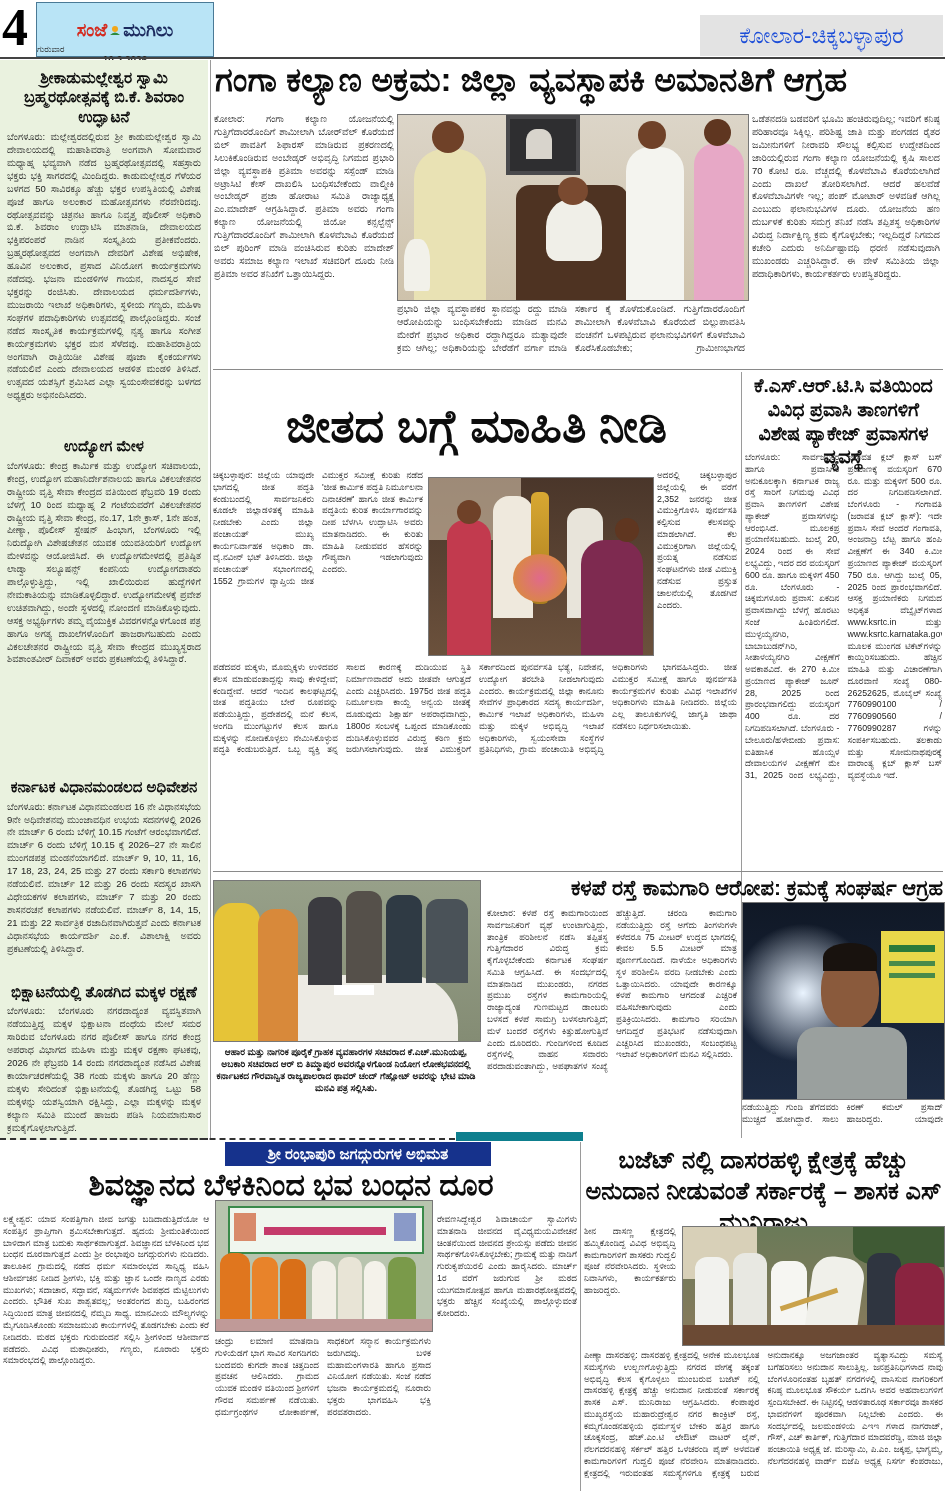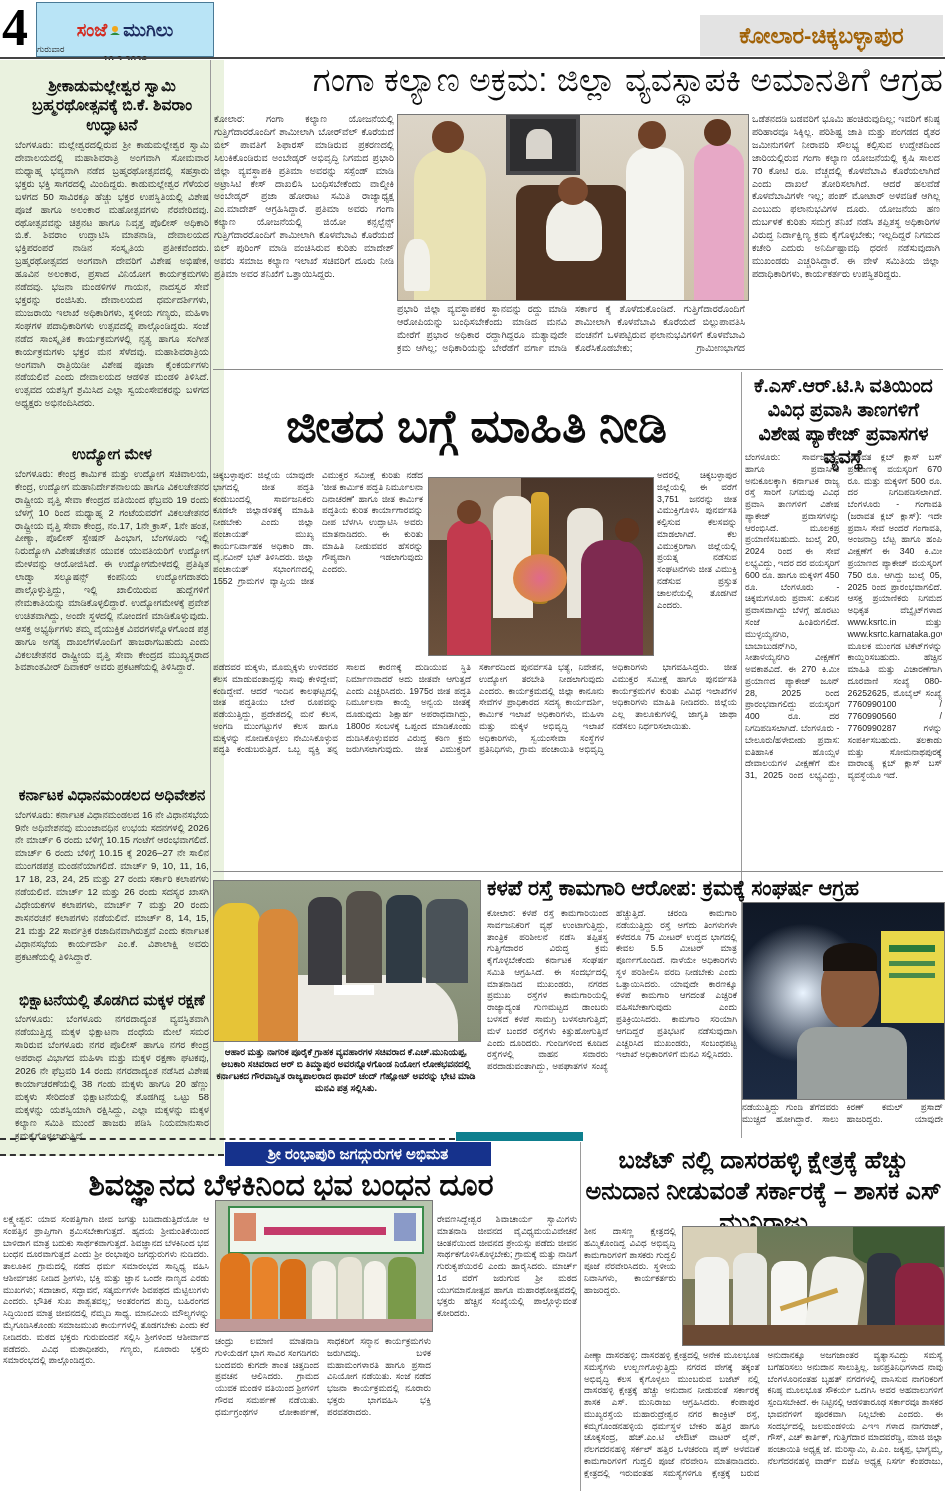--- a/index.html
+++ b/index.html
@@ -38,39 +38,39 @@
             <circle cx="6" cy="5" r="3" fill="#f2a71b"></circle>
             <path d="M1 11 Q6 6 11 11 Z" fill="#2d8a3e"></path>
           </svg>
       </span>
       <span style="color:#1b2a5e;font-weight:800;font-size:18px;">ಮುಗಿಲು</span>
     </div>
     <div style="font-size:8.5px;margin-top:3px;color:#222;">ಗುರುವಾರ</div>
     <div style="text-align:center;font-size:10px;font-weight:700;color:#222;">10.2.2026</div>
   </div>
   <div class="abs" id="edition-box" style="left:700px;top:15px;width:243px;height:41px;display:flex;align-items:center;justify-content:center;">
-    <span style="font-size:22px;font-weight:700;color:#a16207;">ಕೋಲಾರ-ಚಿಕ್ಕಬಳ್ಳಾಪುರ</span>
+    <span style="font-size:22px;font-weight:400;color:#1d4ed8;">ಕೋಲಾರ-ಚಿಕ್ಕಬಳ್ಳಾಪುರ</span>
   </div>
   <div class="rule-h" style="left:0;top:57px;width:945px;height:2px;background:#444;"></div>
 
-  <div class="abs" id="left-col" style="left:0;top:60px;width:208px;height:1078px;padding:8px;">
+  <div class="abs" id="left-col" style="left:0;top:60px;width:208px;height:1078px;padding:0;">
     <div style="padding:8px 7px 0 7px;">
       <div class="lc-head" style="font-size:15.5px;">ಶ್ರೀಕಾಡುಮಲ್ಲೇಶ್ವರ ಸ್ವಾಮಿ ಬ್ರಹ್ಮರಥೋತ್ಸವಕ್ಕೆ ಬಿ.ಕೆ. ಶಿವರಾಂ ಉದ್ಘಾಟನೆ</div>
       <div class="body-text" style="margin-top:5px;height:300px;">ಬೆಂಗಳೂರು: ಮಲ್ಲೇಶ್ವರದಲ್ಲಿರುವ ಶ್ರೀ ಕಾಡುಮಲ್ಲೇಶ್ವರ ಸ್ವಾಮಿ ದೇವಾಲಯದಲ್ಲಿ ಮಹಾಶಿವರಾತ್ರಿ ಅಂಗವಾಗಿ ಸೋಮವಾರ ಮಧ್ಯಾಹ್ನ ಭವ್ಯವಾಗಿ ನಡೆದ ಬ್ರಹ್ಮರಥೋತ್ಸವದಲ್ಲಿ ಸಹಸ್ರಾರು ಭಕ್ತರು ಭಕ್ತಿ ಸಾಗರದಲ್ಲಿ ಮಿಂದಿದ್ದರು. ಕಾಡುಮಲ್ಲೇಶ್ವರ ಗೆಳೆಯರ ಬಳಗದ 50 ಸಾವಿರಕ್ಕೂ ಹೆಚ್ಚು ಭಕ್ತರ ಉಪಸ್ಥಿತಿಯಲ್ಲಿ ವಿಶೇಷ ಪೂಜೆ ಹಾಗೂ ಅಲಂಕಾರ ಮಹೋತ್ಸವಗಳು ನೆರವೇರಿದವು. ರಥೋತ್ಸವವನ್ನು ಚಿತ್ರನಟ ಹಾಗೂ ನಿವೃತ್ತ ಪೊಲೀಸ್ ಅಧಿಕಾರಿ ಬಿ.ಕೆ. ಶಿವರಾಂ ಉದ್ಘಾಟಿಸಿ ಮಾತನಾಡಿ, ದೇವಾಲಯದ ಭಕ್ತಿಪರಂಪರೆ ನಾಡಿನ ಸಂಸ್ಕೃತಿಯ ಪ್ರತೀಕವೆಂದರು. ಬ್ರಹ್ಮರಥೋತ್ಸವದ ಅಂಗವಾಗಿ ದೇವರಿಗೆ ವಿಶೇಷ ಅಭಿಷೇಕ, ಹೂವಿನ ಅಲಂಕಾರ, ಪ್ರಸಾದ ವಿನಿಯೋಗ ಕಾರ್ಯಕ್ರಮಗಳು ನಡೆದವು. ಭಜನಾ ಮಂಡಳಿಗಳ ಗಾಯನ, ನಾದಸ್ವರ ಸೇವೆ ಭಕ್ತರನ್ನು ರಂಜಿಸಿತು. ದೇವಾಲಯದ ಧರ್ಮದರ್ಶಿಗಳು, ಮುಜರಾಯಿ ಇಲಾಖೆ ಅಧಿಕಾರಿಗಳು, ಸ್ಥಳೀಯ ಗಣ್ಯರು, ಮಹಿಳಾ ಸಂಘಗಳ ಪದಾಧಿಕಾರಿಗಳು ಉತ್ಸವದಲ್ಲಿ ಪಾಲ್ಗೊಂಡಿದ್ದರು. ಸಂಜೆ ನಡೆದ ಸಾಂಸ್ಕೃತಿಕ ಕಾರ್ಯಕ್ರಮಗಳಲ್ಲಿ ನೃತ್ಯ ಹಾಗೂ ಸಂಗೀತ ಕಾರ್ಯಕ್ರಮಗಳು ಭಕ್ತರ ಮನ ಸೆಳೆದವು. ಮಹಾಶಿವರಾತ್ರಿಯ ಅಂಗವಾಗಿ ರಾತ್ರಿಯಿಡೀ ವಿಶೇಷ ಪೂಜಾ ಕೈಂಕರ್ಯಗಳು ನಡೆಯಲಿವೆ ಎಂದು ದೇವಾಲಯದ ಆಡಳಿತ ಮಂಡಳಿ ತಿಳಿಸಿದೆ. ಉತ್ಸವದ ಯಶಸ್ಸಿಗೆ ಶ್ರಮಿಸಿದ ಎಲ್ಲಾ ಸ್ವಯಂಸೇವಕರನ್ನು ಬಳಗದ ಅಧ್ಯಕ್ಷರು ಅಭಿನಂದಿಸಿದರು.</div>
       <div class="lc-head" style="font-size:15px;margin-top:6px;">ಉದ್ಯೋಗ ಮೇಳ</div>
       <div class="body-text" style="margin-top:4px;height:312px;">ಬೆಂಗಳೂರು: ಕೇಂದ್ರ ಕಾರ್ಮಿಕ ಮತ್ತು ಉದ್ಯೋಗ ಸಚಿವಾಲಯ, ಕೇಂದ್ರ, ಉದ್ಯೋಗ ಮಹಾನಿರ್ದೇಶನಾಲಯ ಹಾಗೂ ವಿಕಲಚೇತನರ ರಾಷ್ಟ್ರೀಯ ವೃತ್ತಿ ಸೇವಾ ಕೇಂದ್ರದ ವತಿಯಿಂದ ಫೆಬ್ರವರಿ 19 ರಂದು ಬೆಳಗ್ಗೆ 10 ರಿಂದ ಮಧ್ಯಾಹ್ನ 2 ಗಂಟೆಯವರೆಗೆ ವಿಕಲಚೇತನರ ರಾಷ್ಟ್ರೀಯ ವೃತ್ತಿ ಸೇವಾ ಕೇಂದ್ರ, ನಂ.17, 1ನೇ ಕ್ರಾಸ್, 1ನೇ ಹಂತ, ಪೀಣ್ಯಾ, ಪೊಲೀಸ್ ಸ್ಟೇಷನ್ ಹಿಂಭಾಗ, ಬೆಂಗಳೂರು ಇಲ್ಲಿ ನಿರುದ್ಯೋಗಿ ವಿಶೇಷಚೇತನ ಯುವಕ ಯುವತಿಯರಿಗೆ ಉದ್ಯೋಗ ಮೇಳವನ್ನು ಆಯೋಜಿಸಿದೆ. ಈ ಉದ್ಯೋಗಮೇಳದಲ್ಲಿ ಪ್ರತಿಷ್ಠಿತ ಲಾಡ್ವಾ ಸಲ್ಯೂಷನ್ಸ್ ಕಂಪನಿಯ ಉದ್ಯೋಗದಾತರು ಪಾಲ್ಗೊಳ್ಳುತ್ತಿದ್ದು, ಇಲ್ಲಿ ಖಾಲಿಯಿರುವ ಹುದ್ದೆಗಳಿಗೆ ನೇಮಕಾತಿಯನ್ನು ಮಾಡಿಕೊಳ್ಳಲಿದ್ದಾರೆ. ಉದ್ಯೋಗಮೇಳಕ್ಕೆ ಪ್ರವೇಶ ಉಚಿತವಾಗಿದ್ದು, ಅಂದೇ ಸ್ಥಳದಲ್ಲಿ ನೋಂದಣಿ ಮಾಡಿಕೊಳ್ಳುವುದು. ಆಸಕ್ತ ಅಭ್ಯರ್ಥಿಗಳು ತಮ್ಮ ವೈಯುಕ್ತಿಕ ವಿವರಗಳನ್ನೊಳಗೊಂಡ ಪತ್ರ ಹಾಗೂ ಅಗತ್ಯ ದಾಖಲೆಗಳೊಂದಿಗೆ ಹಾಜರಾಗಬಹುದು ಎಂದು ವಿಕಲಚೇತನರ ರಾಷ್ಟ್ರೀಯ ವೃತ್ತಿ ಸೇವಾ ಕೇಂದ್ರದ ಮುಖ್ಯಸ್ಥರಾದ ಶಿವಶಾಂತವೀರ್ ದಿವಾಕರ್ ಅವರು ಪ್ರಕಟಣೆಯಲ್ಲಿ ತಿಳಿಸಿದ್ದಾರೆ.</div>
       <div class="lc-head" style="font-size:15px;margin-top:6px;">ಕರ್ನಾಟಕ ವಿಧಾನಮಂಡಲದ ಅಧಿವೇಶನ</div>
       <div class="body-text" style="margin-top:4px;height:176px;">ಬೆಂಗಳೂರು: ಕರ್ನಾಟಕ ವಿಧಾನಮಂಡಲದ 16 ನೇ ವಿಧಾನಸಭೆಯ 9ನೇ ಅಧಿವೇಶನವು ಮುಂಜಾವಧಿನ ಉಭಯ ಸದನಗಳಲ್ಲಿ 2026 ನೇ ಮಾರ್ಚ್ 6 ರಂದು ಬೆಳಿಗ್ಗೆ 10.15 ಗಂಟೆಗೆ ಆರಂಭವಾಗಲಿದೆ. ಮಾರ್ಚ್ 6 ರಂದು ಬೆಳಿಗ್ಗೆ 10.15 ಕ್ಕೆ 2026–27 ನೇ ಸಾಲಿನ ಮುಂಗಡಪತ್ರ ಮಂಡನೆಯಾಗಲಿದೆ. ಮಾರ್ಚ್ 9, 10, 11, 16, 17 18, 23, 24, 25 ಮತ್ತು 27 ರಂದು ಸರ್ಕಾರಿ ಕಲಾಪಗಳು ನಡೆಯಲಿವೆ. ಮಾರ್ಚ್ 12 ಮತ್ತು 26 ರಂದು ಸದಸ್ಯರ ಖಾಸಗಿ ವಿಧೇಯಕಗಳ ಕಲಾಪಗಳು, ಮಾರ್ಚ್ 7 ಮತ್ತು 20 ರಂದು ಶಾಸನರಚನೆ ಕಲಾಪಗಳು ನಡೆಯಲಿವೆ. ಮಾರ್ಚ್ 8, 14, 15, 21 ಮತ್ತು 22 ಸಾರ್ವತ್ರಿಕ ರಜಾದಿನವಾಗಿರುತ್ತವೆ ಎಂದು ಕರ್ನಾಟಕ ವಿಧಾನಸಭೆಯ ಕಾರ್ಯದರ್ಶಿ ಎಂ.ಕೆ. ವಿಶಾಲಾಕ್ಷಿ ಅವರು ಪ್ರಕಟಣೆಯಲ್ಲಿ ತಿಳಿಸಿದ್ದಾರೆ.</div>
       <div class="lc-head" style="font-size:15px;margin-top:6px;">ಭಿಕ್ಷಾಟನೆಯಲ್ಲಿ ತೊಡಗಿದ ಮಕ್ಕಳ ರಕ್ಷಣೆ</div>
       <div class="body-text" style="margin-top:4px;height:170px;">ಬೆಂಗಳೂರು: ಬೆಂಗಳೂರು ನಗರದಾದ್ಯಂತ ವ್ಯವಸ್ಥಿತವಾಗಿ ನಡೆಯುತ್ತಿದ್ದ ಮಕ್ಕಳ ಭಿಕ್ಷಾಟನಾ ದಂಧೆಯ ಮೇಲೆ ಸಮರ ಸಾರಿರುವ ಬೆಂಗಳೂರು ನಗರ ಪೊಲೀಸ್ ಹಾಗೂ ನಗರ ಕೇಂದ್ರ ಅಪರಾಧ ವಿಭಾಗದ ಮಹಿಳಾ ಮತ್ತು ಮಕ್ಕಳ ರಕ್ಷಣಾ ಘಟಕವು, 2026 ನೇ ಫೆಬ್ರವರಿ 14 ರಂದು ನಗರದಾದ್ಯಂತ ನಡೆಸಿದ ವಿಶೇಷ ಕಾರ್ಯಾಚರಣೆಯಲ್ಲಿ 38 ಗಂಡು ಮಕ್ಕಳು ಹಾಗೂ 20 ಹೆಣ್ಣು ಮಕ್ಕಳು ಸೇರಿದಂತೆ ಭಿಕ್ಷಾಟನೆಯಲ್ಲಿ ತೊಡಗಿದ್ದ ಒಟ್ಟು 58 ಮಕ್ಕಳನ್ನು ಯಶಸ್ವಿಯಾಗಿ ರಕ್ಷಿಸಿದ್ದು, ಎಲ್ಲಾ ಮಕ್ಕಳನ್ನು ಮಕ್ಕಳ ಕಲ್ಯಾಣ ಸಮಿತಿ ಮುಂದೆ ಹಾಜರು ಪಡಿಸಿ ನಿಯಮಾನುಸಾರ ಕ್ರಮಕೈಗೊಳ್ಳಲಾಗುತ್ತಿದೆ.</div>
     </div>
   </div>
   <div class="rule-v" style="left:210px;top:60px;height:1078px;"></div>
 
-  <div class="abs headline" style="left:215px;top:62px;width:728px;font-size:33px;font-weight:400;text-align:right;">ಗಂಗಾ ಕಲ್ಯಾಣ ಅಕ್ರಮ: ಜಿಲ್ಲಾ ವ್ಯವಸ್ಥಾಪಕಿ ಅಮಾನತಿಗೆ ಆಗ್ರಹ</div>
+  <div class="abs headline" style="left:215px;top:62px;width:728px;font-size:33px;font-weight:700;text-align:left;">ಗಂಗಾ ಕಲ್ಯಾಣ ಅಕ್ರಮ: ಜಿಲ್ಲಾ ವ್ಯವಸ್ಥಾಪಕಿ ಅಮಾನತಿಗೆ ಆಗ್ರಹ</div>
 
   <div class="abs body-text" style="left:214px;top:113px;width:180px;height:252px;">ಕೋಲಾರ: ಗಂಗಾ ಕಲ್ಯಾಣ ಯೋಜನೆಯಲ್ಲಿ ಗುತ್ತಿಗೆದಾರರೊಂದಿಗೆ ಶಾಮೀಲಾಗಿ ಬೋರ್‌ವೆಲ್ ಕೊರೆಯದೆ ಬಿಲ್ ಪಾವತಿಗೆ ಶಿಫಾರಸ್ ಮಾಡಿರುವ ಪ್ರಕರಣದಲ್ಲಿ ಸಿಲುಕಿಕೊಂಡಿರುವ ಅಂಬೇಡ್ಕರ್ ಅಭಿವೃದ್ಧಿ ನಿಗಮದ ಪ್ರಭಾರಿ ಜಿಲ್ಲಾ ವ್ಯವಸ್ಥಾಪಕಿ ಪ್ರತಿಮಾ ಅವರನ್ನು ಸಸ್ಪೆಂಡ್ ಮಾಡಿ ಅಟ್ರಾಸಿಟಿ ಕೇಸ್ ದಾಖಲಿಸಿ ಬಂಧಿಸಬೇಕೆಂದು ವಾಲ್ಮೀಕಿ ಅಂಬೇಡ್ಕರ್ ಪ್ರಜಾ ಹೋರಾಟ ಸಮಿತಿ ರಾಜ್ಯಾಧ್ಯಕ್ಷ ಎಂ.ಮಾದೇಶ್ ಆಗ್ರಹಿಸಿದ್ದಾರೆ. ಪ್ರತಿಮಾ ಅವರು ಗಂಗಾ ಕಲ್ಯಾಣ ಯೋಜನೆಯಲ್ಲಿ ಜಿಯೋ ಕನ್ಸಲ್ಟೆನ್ಸ್ ಗುತ್ತಿಗೆದಾರರೊಂದಿಗೆ ಶಾಮೀಲಾಗಿ ಕೊಳವೆಬಾವಿ ಕೊರೆಯದೆ ಬಿಲ್ ಪುರಿಂಗ್ ಮಾಡಿ ವಂಚಿಸಿರುವ ಕುರಿತು ಮಾದೇಶ್ ಅವರು ಸಮಾಜ ಕಲ್ಯಾಣ ಇಲಾಖೆ ಸಚಿವರಿಗೆ ದೂರು ನೀಡಿ ಪ್ರತಿಮಾ ಅವರ ತನಿಖೆಗೆ ಒತ್ತಾಯಿಸಿದ್ದರು.</div>
 
   <div class="photo" style="left:397px;top:114px;width:350px;height:185px;background:linear-gradient(#dcd5c8,#cec2ab);">
     <div class="ph" style="left:108px;top:0;width:66px;height:52px;background:#2e2e30;border:4px solid #49494c;"></div>
     <div class="ph" style="left:128px;top:14px;width:26px;height:30px;background:#d8d4cc;border-radius:40% 40% 0 0;"></div>
     <div class="ph" style="left:118px;top:70px;width:112px;height:115px;background:#4e3322;border-radius:14px 14px 0 0;"></div>
     <div class="ph" style="left:148px;top:84px;width:56px;height:62px;background:#f0efe8;border-radius:45% 45% 20% 20%;"></div>
     <div class="ph" style="left:160px;top:62px;width:30px;height:28px;background:#7a4a30;border-radius:50%;"></div>
     <div class="ph" style="left:16px;top:34px;width:72px;height:151px;background:#e9e2b4;border-radius:30px 30px 0 0;"></div>
@@ -96,31 +96,31 @@
     <div class="ph" style="left:28px;top:22px;width:24px;height:24px;background:#6f4128;border-radius:50%;"></div>
     <div class="ph" style="left:64px;top:18px;width:40px;height:122px;background:#efe9dd;border-radius:16px 16px 0 0;"></div>
     <div class="ph" style="left:102px;top:14px;width:18px;height:112px;background:linear-gradient(#d8a832,#a97c1e);border-radius:6px;"></div>
     <div class="ph" style="left:84px;top:76px;width:54px;height:48px;background:radial-gradient(circle,#e06a8a,#d8912e);border-radius:50%;"></div>
     <div class="ph" style="left:138px;top:30px;width:36px;height:110px;background:#e8e4da;border-radius:14px 14px 0 0;"></div>
     <div class="ph" style="left:152px;top:62px;width:62px;height:115px;background:#7e2a50;border-radius:24px 24px 0 0;"></div>
     <div class="ph" style="left:186px;top:40px;width:24px;height:24px;background:#5f3620;border-radius:50%;"></div>
   </div>
 
   <div class="abs body-text-sm cols2" style="left:213px;top:470px;width:210px;height:188px;">ಚಿಕ್ಕಬಳ್ಳಾಪುರ: ಜಿಲ್ಲೆಯ ಯಾವುದೇ ಭಾಗದಲ್ಲಿ ಜೀತ ಪದ್ಧತಿ ಕಂಡುಬಂದಲ್ಲಿ ಸಾರ್ವಜನಿಕರು ಕೂಡಲೇ ಜಿಲ್ಲಾಡಳಿತಕ್ಕೆ ಮಾಹಿತಿ ನೀಡಬೇಕು ಎಂದು ಜಿಲ್ಲಾ ಪಂಚಾಯತ್ ಮುಖ್ಯ ಕಾರ್ಯನಿರ್ವಾಹಕ ಅಧಿಕಾರಿ ಡಾ. ವೈ.ನವೀನ್ ಭಟ್ ತಿಳಿಸಿದರು. ಜಿಲ್ಲಾ ಪಂಚಾಯತ್ ಸಭಾಂಗಣದಲ್ಲಿ 1552 ಗ್ರಾಮಗಳ ವ್ಯಾಪ್ತಿಯ ಜೀತ ವಿಮುಕ್ತರ ಸಮೀಕ್ಷೆ ಕುರಿತು ನಡೆದ 'ಜೀತ ಕಾರ್ಮಿಕ ಪದ್ಧತಿ ನಿರ್ಮೂಲನಾ ದಿನಾಚರಣೆ' ಹಾಗೂ ಜೀತ ಕಾರ್ಮಿಕ ಪದ್ಧತಿಯ ಕುರಿತ ಕಾರ್ಯಾಗಾರವನ್ನು ದೀಪ ಬೆಳಗಿಸಿ ಉದ್ಘಾಟಿಸಿ ಅವರು ಮಾತನಾಡಿದರು. ಈ ಕುರಿತು ಮಾಹಿತಿ ನೀಡುವವರ ಹೆಸರನ್ನು ಗೌಪ್ಯವಾಗಿ ಇಡಲಾಗುವುದು ಎಂದರು.</div>
-  <div class="abs body-text-sm" style="left:657px;top:470px;width:80px;height:188px;">ಅದರಲ್ಲಿ ಚಿಕ್ಕಬಳ್ಳಾಪುರ ಜಿಲ್ಲೆಯಲ್ಲಿ ಈ ವರೆಗೆ 3,751 ಜನರನ್ನು ಜೀತ ವಿಮುಕ್ತಿಗೊಳಿಸಿ ಪುನರ್ವಸತಿ ಕಲ್ಪಿಸುವ ಕೆಲಸವನ್ನು ಮಾಡಲಾಗಿದೆ. ಕೆಲ ವಿಮುಕ್ತರಿಗಾಗಿ ಜಿಲ್ಲೆಯಲ್ಲಿ ಪ್ರಯತ್ನ ನಡೆಸುವ ಸಂಘಟನೆಗಳು ಜೀತ ವಿಮುಕ್ತಿ ನಡೆಸುವ ಪ್ರಸ್ತುತ ಚಾಲನೆಯಲ್ಲಿ ತೊಡಗಿವೆ ಎಂದರು.</div>
+  <div class="abs body-text-sm" style="left:657px;top:470px;width:80px;height:188px;">ಅದರಲ್ಲಿ ಚಿಕ್ಕಬಳ್ಳಾಪುರ ಜಿಲ್ಲೆಯಲ್ಲಿ ಈ ವರೆಗೆ 2,352 ಜನರನ್ನು ಜೀತ ವಿಮುಕ್ತಿಗೊಳಿಸಿ ಪುನರ್ವಸತಿ ಕಲ್ಪಿಸುವ ಕೆಲಸವನ್ನು ಮಾಡಲಾಗಿದೆ. ಕೆಲ ವಿಮುಕ್ತರಿಗಾಗಿ ಜಿಲ್ಲೆಯಲ್ಲಿ ಪ್ರಯತ್ನ ನಡೆಸುವ ಸಂಘಟನೆಗಳು ಜೀತ ವಿಮುಕ್ತಿ ನಡೆಸುವ ಪ್ರಸ್ತುತ ಚಾಲನೆಯಲ್ಲಿ ತೊಡಗಿವೆ ಎಂದರು.</div>
   <div class="abs body-text-sm cols4" style="left:213px;top:662px;width:524px;height:206px;">ಪಡೆದವರ ಮಕ್ಕಳು, ಮೊಮ್ಮಕ್ಕಳು ಉಳಿದವರ ಕೆಲಸ ಮಾಡುವಂತಾದ್ದನ್ನು ಸಾವು ಕೇಳಿದ್ದೇವೆ; ಕಂಡಿದ್ದೇವೆ. ಆದರೆ ಇಂದಿನ ಕಾಲಘಟ್ಟದಲ್ಲಿ ಜೀತ ಪದ್ಧತಿಯು ಬೇರೆ ರೂಪವನ್ನು ಪಡೆಯುತ್ತಿದ್ದು, ಪ್ರದೇಶದಲ್ಲಿ ಮನೆ ಕೆಲಸ, ಅಂಗಡಿ ಮುಂಗಟ್ಟುಗಳ ಕೆಲಸ ಹಾಗೂ ಮಕ್ಕಳನ್ನು ನೋಡಿಕೊಳ್ಳಲು ನೇಮಿಸಿಕೊಳ್ಳುವ ಪದ್ಧತಿ ಕಂಡುಬರುತ್ತಿದೆ. ಒಬ್ಬ ವ್ಯಕ್ತಿ ತನ್ನ ಸಾಲದ ಕಾರಣಕ್ಕೆ ದುಡಿಯುವ ಸ್ಥಿತಿ ನಿರ್ಮಾಣವಾದರೆ ಅದು ಜೀತವೇ ಆಗುತ್ತದೆ ಎಂದು ಎಚ್ಚರಿಸಿದರು. 1975ರ ಜೀತ ಪದ್ಧತಿ ನಿರ್ಮೂಲನಾ ಕಾಯ್ದೆ ಅನ್ವಯ ಜೀತಕ್ಕೆ ದೂಡುವುದು ಶಿಕ್ಷಾರ್ಹ ಅಪರಾಧವಾಗಿದ್ದು, 1800ರ ಸಂಬಳಕ್ಕೆ ಒಪ್ಪಂದ ಮಾಡಿಕೊಂಡು ದುಡಿಸಿಕೊಳ್ಳುವವರ ವಿರುದ್ಧ ಕಠಿಣ ಕ್ರಮ ಜರುಗಿಸಲಾಗುವುದು. ಜೀತ ವಿಮುಕ್ತರಿಗೆ ಸರ್ಕಾರದಿಂದ ಪುನರ್ವಸತಿ ಭತ್ಯೆ, ನಿವೇಶನ, ಉದ್ಯೋಗ ತರಬೇತಿ ನೀಡಲಾಗುವುದು ಎಂದರು. ಕಾರ್ಯಕ್ರಮದಲ್ಲಿ ಜಿಲ್ಲಾ ಕಾನೂನು ಸೇವೆಗಳ ಪ್ರಾಧಿಕಾರದ ಸದಸ್ಯ ಕಾರ್ಯದರ್ಶಿ, ಕಾರ್ಮಿಕ ಇಲಾಖೆ ಅಧಿಕಾರಿಗಳು, ಮಹಿಳಾ ಮತ್ತು ಮಕ್ಕಳ ಅಭಿವೃದ್ಧಿ ಇಲಾಖೆ ಅಧಿಕಾರಿಗಳು, ಸ್ವಯಂಸೇವಾ ಸಂಸ್ಥೆಗಳ ಪ್ರತಿನಿಧಿಗಳು, ಗ್ರಾಮ ಪಂಚಾಯಿತಿ ಅಭಿವೃದ್ಧಿ ಅಧಿಕಾರಿಗಳು ಭಾಗವಹಿಸಿದ್ದರು. ಜೀತ ವಿಮುಕ್ತರ ಸಮೀಕ್ಷೆ ಹಾಗೂ ಪುನರ್ವಸತಿ ಕಾರ್ಯಕ್ರಮಗಳ ಕುರಿತು ವಿವಿಧ ಇಲಾಖೆಗಳ ಅಧಿಕಾರಿಗಳು ಮಾಹಿತಿ ನೀಡಿದರು. ಜಿಲ್ಲೆಯ ಎಲ್ಲ ತಾಲೂಕುಗಳಲ್ಲಿ ಜಾಗೃತಿ ಜಾಥಾ ನಡೆಸಲು ನಿರ್ಧರಿಸಲಾಯಿತು.</div>
 
   <div class="rule-v" style="left:741px;top:372px;height:766px;"></div>
 
   <div class="abs headline" style="left:745px;top:374px;width:197px;font-size:19px;font-weight:800;line-height:1.25;text-align:center;">ಕೆ.ಎಸ್.ಆರ್.ಟಿ.ಸಿ ವತಿಯಿಂದ ವಿವಿಧ ಪ್ರವಾಸಿ ತಾಣಗಳಿಗೆ ವಿಶೇಷ ಪ್ಯಾಕೇಜ್ ಪ್ರವಾಸಗಳ ವ್ಯವಸ್ಥೆ</div>
   <div class="abs body-text-sm cols2" style="left:745px;top:452px;width:197px;height:416px;">ಬೆಂಗಳೂರು: ಸಾರ್ವಜನಿಕರ ಹಾಗೂ ಪ್ರವಾಸಿಗರ ಅನುಕೂಲಕ್ಕಾಗಿ ಕರ್ನಾಟಕ ರಾಜ್ಯ ರಸ್ತೆ ಸಾರಿಗೆ ನಿಗಮವು ವಿವಿಧ ಪ್ರವಾಸಿ ತಾಣಗಳಿಗೆ ವಿಶೇಷ ಪ್ಯಾಕೇಜ್ ಪ್ರವಾಸಗಳನ್ನು ಆರಂಭಿಸಿದೆ. ಮೂಲಕಪ್ರ ಪ್ರಯಾಣಿಸಬಹುದು. ಜುಲೈ 20, 2024 ರಿಂದ ಈ ಸೇವೆ ಲಭ್ಯವಿದ್ದು, ಇದರ ದರ ವಯಸ್ಕರಿಗೆ 600 ರೂ. ಹಾಗೂ ಮಕ್ಕಳಿಗೆ 450 ರೂ. ಬೆಂಗಳೂರು - ಚಿಕ್ಕಮಗಳೂರು ಪ್ರವಾಸ: ಏಕದಿನ ಪ್ರವಾಸವಾಗಿದ್ದು ಬೆಳಗ್ಗೆ ಹೊರಟು ಸಂಜೆ ಹಿಂತಿರುಗಲಿದೆ. ಮುಳ್ಳಯ್ಯನಗಿರಿ, ಬಾಬಾಬುಡನ್‌ಗಿರಿ, ಸೀತಾಳಯ್ಯನಗಿರಿ ವೀಕ್ಷಣೆಗೆ ಅವಕಾಶವಿದೆ. ಈ 270 ಕಿ.ಮೀ ಪ್ರಯಾಣದ ಪ್ಯಾಕೇಜ್ ಜೂನ್ 28, 2025 ರಿಂದ ಪ್ರಾರಂಭವಾಗಲಿದ್ದು ವಯಸ್ಕರಿಗೆ 400 ರೂ. ದರ ನಿಗದಿಪಡಿಸಲಾಗಿದೆ. ಬೆಂಗಳೂರು - ಬೇಲೂರು/ಹಳೇಬೀಡು ಪ್ರವಾಸ: ಐತಿಹಾಸಿಕ ಹೊಯ್ಸಳ ದೇವಾಲಯಗಳ ವೀಕ್ಷಣೆಗೆ ಮೇ 31, 2025 ರಿಂದ ಲಭ್ಯವಿದ್ದು, ಜರಾವತ ಕ್ಲಬ್ ಕ್ಲಾಸ್ ಬಸ್ ಪ್ರಯಾಣಕ್ಕೆ ವಯಸ್ಕರಿಗೆ 670 ರೂ. ಮತ್ತು ಮಕ್ಕಳಿಗೆ 500 ರೂ. ದರ ನಿಗದಿಪಡಿಸಲಾಗಿದೆ. ಬೆಂಗಳೂರು - ಗಂಗಾವತಿ (ಜರಾವತ ಕ್ಲಬ್ ಕ್ಲಾಸ್): ಇದೇ ಪ್ರವಾಸಿ ಸೇವೆ ಅಂದರೆ ಗಂಗಾವತಿ, ಅಂಜನಾದ್ರಿ ಬೆಟ್ಟ ಹಾಗೂ ಹಂಪಿ ವೀಕ್ಷಣೆಗೆ ಈ 340 ಕಿ.ಮೀ ಪ್ರಯಾಣದ ಪ್ಯಾಕೇಜ್ ವಯಸ್ಕರಿಗೆ 750 ರೂ. ಆಗಿದ್ದು ಜುಲೈ 05, 2025 ರಿಂದ ಪ್ರಾರಂಭವಾಗಲಿದೆ. ಆಸಕ್ತ ಪ್ರಯಾಣಿಕರು ನಿಗಮದ ಅಧಿಕೃತ ವೆಬ್ಸೈಟ್‌ಗಳಾದ www.ksrtc.in ಮತ್ತು www.ksrtc.karnataka.gov.in ಮೂಲಕ ಮುಂಗಡ ಟಿಕೆಟ್‌ಗಳನ್ನು ಕಾಯ್ದಿರಿಸಬಹುದು. ಹೆಚ್ಚಿನ ಮಾಹಿತಿ ಮತ್ತು ವಿಚಾರಣೆಗಾಗಿ ದೂರವಾಣಿ ಸಂಖ್ಯೆ 080-26252625, ಮೊಬೈಲ್ ಸಂಖ್ಯೆ 7760990100 / 7760990560 / 7760990287 ಗಳನ್ನು ಸಂಪರ್ಕಿಸಬಹುದು. ತಲಕಾಡು ಮತ್ತು ಸೋಮನಾಥಪುರಕ್ಕೆ ವಾರಾಂತ್ಯ ಕ್ಲಬ್ ಕ್ಲಾಸ್ ಬಸ್ ವ್ಯವಸ್ಥೆಯೂ ಇದೆ.</div>
 
   <div class="rule-h" style="left:213px;top:871px;width:730px;"></div>
 
-  <div class="abs headline" style="left:487px;top:876px;width:456px;font-size:21px;font-weight:800;text-align:left;">ಕಳಪೆ ರಸ್ತೆ ಕಾಮಗಾರಿ ಆರೋಪ: ಕ್ರಮಕ್ಕೆ ಸಂಘರ್ಷ ಆಗ್ರಹ</div>
+  <div class="abs headline" style="left:487px;top:876px;width:456px;font-size:21px;font-weight:800;text-align:right;">ಕಳಪೆ ರಸ್ತೆ ಕಾಮಗಾರಿ ಆರೋಪ: ಕ್ರಮಕ್ಕೆ ಸಂಘರ್ಷ ಆಗ್ರಹ</div>
 
   <div class="photo" style="left:213px;top:880px;width:266px;height:160px;background:linear-gradient(#97a089,#848c74);">
     <div class="ph" style="left:30px;top:94px;width:214px;height:66px;background:#edebe4;border-radius:8px 50px 0 0;"></div>
     <div class="ph" style="left:0;top:22px;width:46px;height:138px;background:#e6c437;border-radius:18px 18px 0 0;"></div>
     <div class="ph" style="left:44px;top:28px;width:40px;height:132px;background:#d8893a;border-radius:16px 16px 0 0;"></div>
     <div class="ph" style="left:94px;top:16px;width:34px;height:88px;background:#3b3b40;border-radius:12px 12px 0 0;"></div>
     <div class="ph" style="left:132px;top:10px;width:36px;height:92px;background:#55504a;border-radius:12px 12px 0 0;"></div>
     <div class="ph" style="left:172px;top:14px;width:36px;height:88px;background:#2f3a44;border-radius:12px 12px 0 0;"></div>
     <div class="ph" style="left:212px;top:18px;width:42px;height:84px;background:#4a5258;border-radius:12px 12px 0 0;"></div>
     <div class="ph" style="left:120px;top:104px;width:40px;height:10px;background:#fff;"></div>

